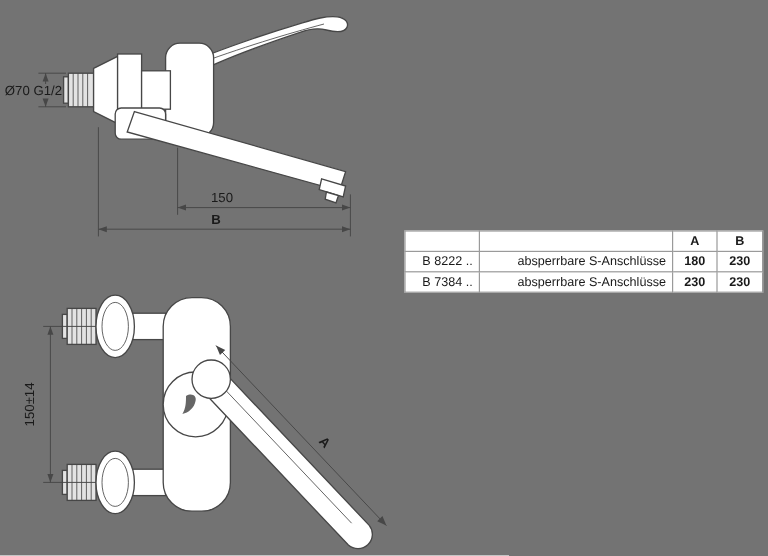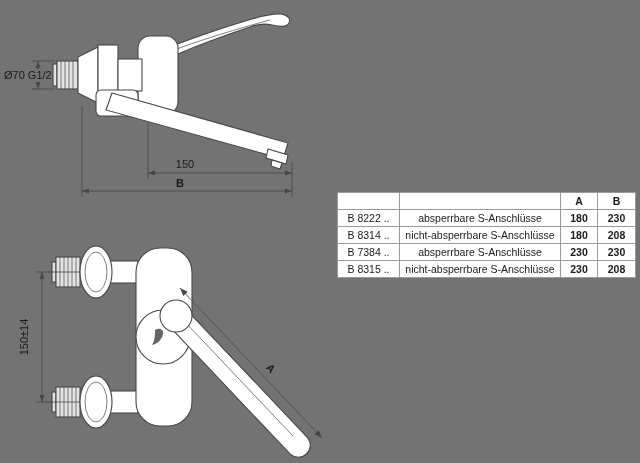--- a/index.html
+++ b/index.html
@@ -5,21 +5,21 @@
   html,body{margin:0;padding:0;background:#ffffff;}
   .canvas{position:relative;width:640px;height:463px;background:#737373;
           font-family:"Liberation Sans",sans-serif;overflow:hidden;}
   .canvas svg{position:absolute;top:0;left:0;}
   svg text{font-family:"Liberation Sans",sans-serif;fill:#1a1a1a;font-size:11px;}
   svg text.tb{font-weight:bold;}
   table.spec{position:absolute;left:337px;top:192px;border-collapse:collapse;
              table-layout:fixed;width:298px;font-size:10.5px;color:#1a1a1a;
              background:#ffffff;}
   .spec td,.spec th{border:1px solid #9a9a9a;padding:1px 5px;height:14px;
-             line-height:13px;text-align:center;font-weight:normal;
+             line-height:13px;text-align:right;font-weight:normal;
              white-space:nowrap;overflow:hidden;}
   .spec .num{text-align:center;font-weight:bold;}
   .spec th.num{font-weight:bold;}
 </style>
 </head>
 <body>
 
 <div class="canvas">
 
 <svg width="640" height="463" viewBox="0 0 640 463">
@@ -124,33 +124,21 @@
       <th class="num">A</th>
       <th class="num">B</th>
     </tr>
     <tr>
       <td>B 8222 ..</td>
       <td>absperrbare S-Anschlüsse</td>
       <td class="num">180</td>
       <td class="num">230</td>
     </tr>
     <tr>
-      <td>B 8314 ..</td>
-      <td>nicht-absperrbare S-Anschlüsse</td>
-      <td class="num">180</td>
-      <td class="num">208</td>
-    </tr>
-    <tr>
       <td>B 7384 ..</td>
       <td>absperrbare S-Anschlüsse</td>
       <td class="num">230</td>
       <td class="num">230</td>
-    </tr>
-    <tr>
-      <td>B 8315 ..</td>
-      <td>nicht-absperrbare S-Anschlüsse</td>
-      <td class="num">230</td>
-      <td class="num">208</td>
     </tr>
   </tbody>
 </table>
 
 </div>
 
 </body></html>

